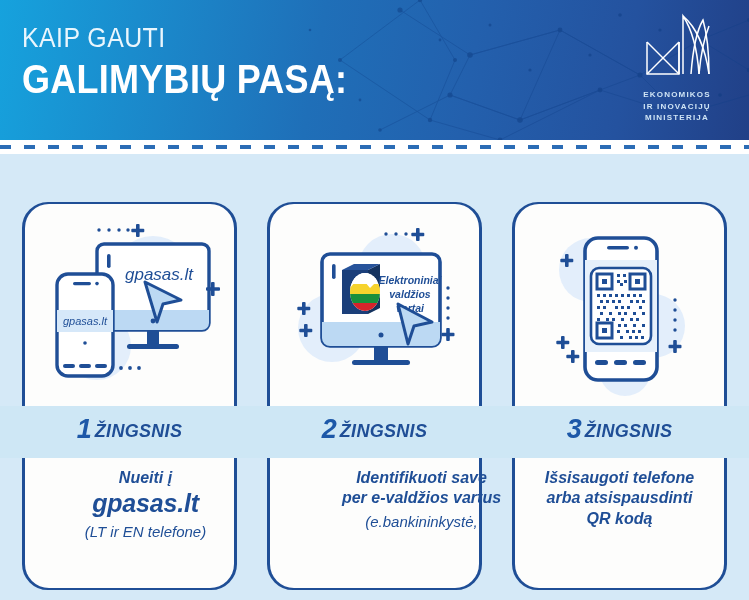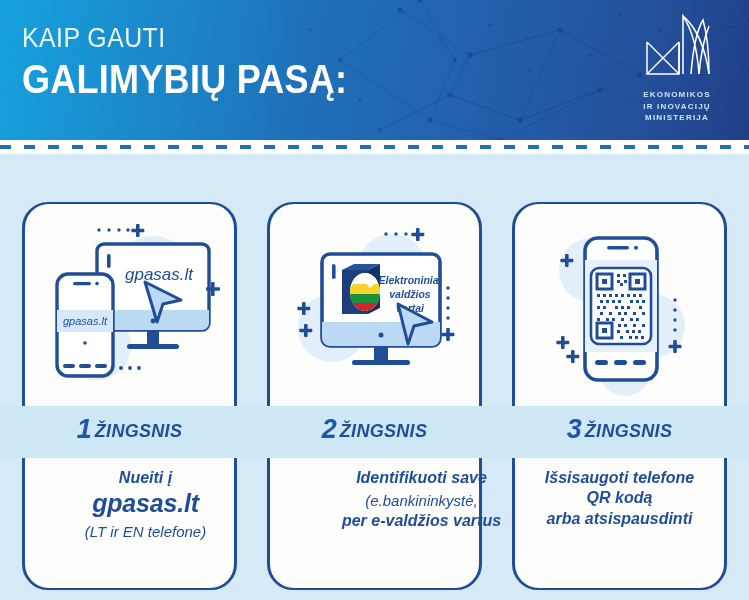--- a/index.html
+++ b/index.html
@@ -547,26 +547,26 @@
       <div class="caption t1">
         <div class="cap-spacer"></div>
         <div class="cap-line">Nueiti į</div>
         <div class="cap-line big">gpasas.lt</div>
         <div class="cap-line light">(LT ir EN telefone)</div>
       </div>
 
       <div class="caption t2">
         <div class="cap-spacer"></div>
         <div class="cap-line">Identifikuoti save</div>
+        <div class="cap-line">per e-valdžios vartus</div>
         <div class="cap-line light">(e.bankininkystė,</div>
-        <div class="cap-line">per e-valdžios vartus</div>
       </div>
 
       <div class="caption t3">
         <div class="cap-spacer"></div>
         <div class="cap-line">Išsisaugoti telefone</div>
+        <div class="cap-line">arba atsispausdinti</div>
         <div class="cap-line">QR kodą</div>
-        <div class="cap-line">arba atsispausdinti</div>
       </div>
 
     </div>
   </div>
 </div>
 
 </body></html>

